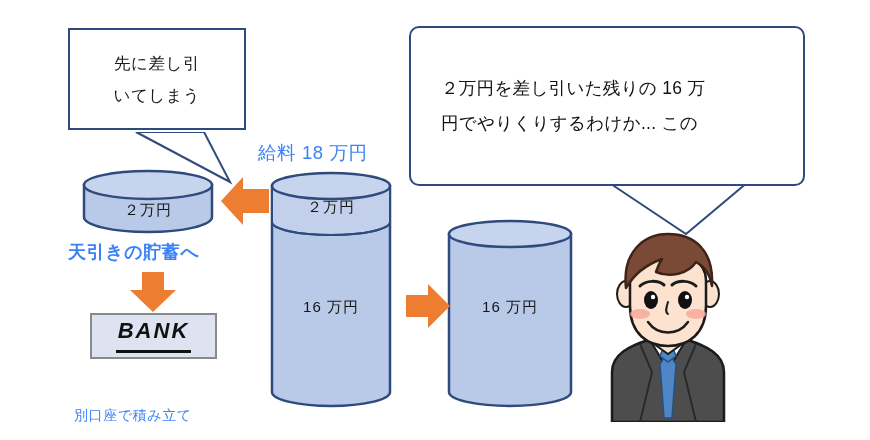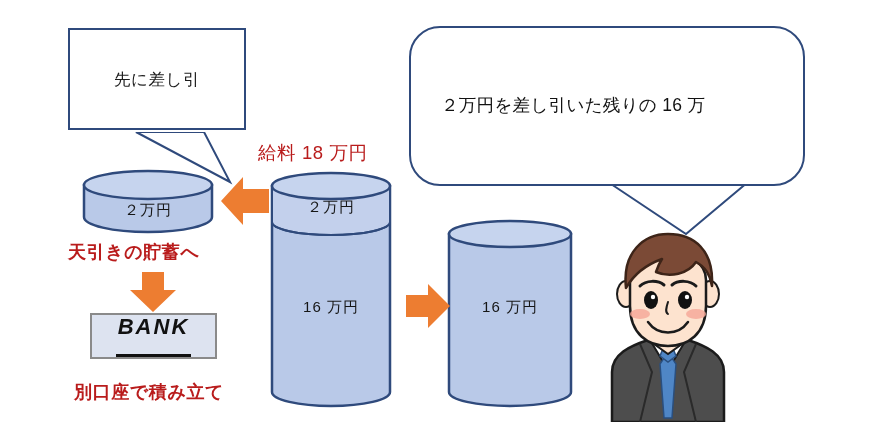--- a/index.html
+++ b/index.html
@@ -40,21 +40,21 @@
     font-size: 16.5px;
     color: #1b1b1b;
     letter-spacing: 0.5px;
     line-height: 1.1;
   }
 
   .bubble-right {
     left: 409px; top: 26px;
     width: 396px; height: 160px;
     border: 2px solid #2f4a7c;
-    border-radius: 31px;
+    border-radius: 10px;
     background: #ffffff;
     box-sizing: border-box;
     z-index: 6;
     padding-left: 28px;
   }
   .bubble-right-text {
     position: absolute;
     left: 0; top: 0; right: 0; bottom: 0;
     display: flex;
     flex-direction: column;
@@ -65,29 +65,29 @@
     font-size: 17.5px;
     color: #121212;
     letter-spacing: 0.3px;
     line-height: 1.1;
   }
 
   .tail-svg { z-index: 5; }
 
   
   .label {
-    color: #b91c1c;
+    color: #3b82f6;
     white-space: nowrap;
     font-size: 18px;
     letter-spacing: 0.6px;
     z-index: 4;
   }
   .label-salary { left: 258px; top: 140px; font-size: 18.5px; }
   .label-tenbiki { left: 68px; top: 240px; font-weight: bold; font-size: 18px; }
-  .label-betsu   { left: 74px; top: 380px; font-weight: bold; font-size: 18px; }
+  .label-betsu   { left: 74px; top: 407px; font-weight: normal; font-size: 14px; }
 
   
   .cyl { z-index: 3; }
   .cyl-text {
     position: absolute;
     width: 100%;
     text-align: center;
     color: #161616;
     font-size: 15px;
     letter-spacing: 1px;
@@ -107,51 +107,53 @@
     justify-content: center;
     z-index: 4;
   }
   .bank-text {
     font-size: 22px;
     font-weight: bold;
     font-style: italic;
     color: #111111;
     letter-spacing: 2px;
     border-bottom: 3px solid #111111;
-    padding: 0 2px 16px 2px;
+    padding: 0 2px 8px 2px;
     line-height: 1.05;
   }
 
   .arrow { z-index: 5; }
   .person { left: 578px; top: 222px; z-index: 4; }
 </style>
 </head>
 <body>
 
 <div id="stage">
 
   <svg class="abs tail-svg" style="left:130px; top:120px;" width="120" height="70" viewBox="0 0 120 70">
     <polygon points="6,12 100,62 74,12" fill="#ffffff" stroke="#2f4a7c" stroke-width="2" stroke-linejoin="miter"></polygon>
     <line x1="4" y1="10" x2="78" y2="10" stroke="#ffffff" stroke-width="4"></line>
   </svg>
 
   <div class="abs bubble-left">
     <div class="bubble-left-text">
       <span>先に差し引</span>
+      <span>いてしまう</span>
     </div>
   </div>
 
   <svg class="abs tail-svg" style="left:600px; top:176px;" width="170" height="70" viewBox="0 0 170 70">
     <polygon points="8,6 86,58 148,6" fill="#ffffff" stroke="#2f4a7c" stroke-width="2" stroke-linejoin="miter"></polygon>
     <line x1="6" y1="4" x2="150" y2="4" stroke="#ffffff" stroke-width="5"></line>
   </svg>
 
   <div class="abs bubble-right">
     <div class="bubble-right-text">
       <span>２万円を差し引いた残りの 16 万</span>
+      <span>円でやりくりするわけか... この</span>
     </div>
   </div>
 
   <div class="abs label label-salary">給料 18 万円</div>
 
   <div class="abs cyl" style="left:80px; top:168px;">
     <svg width="136" height="66" viewBox="0 0 136 66">
       <path d="M4,17 L4,49 A64,15 0 0 0 132,49 L132,17 Z" fill="#b9c9e8" stroke="#2f4a7c" stroke-width="2.5"></path>
       <ellipse cx="68" cy="17" rx="64" ry="14" fill="#c6d4ee" stroke="#2f4a7c" stroke-width="2.5"></ellipse>
     </svg>

